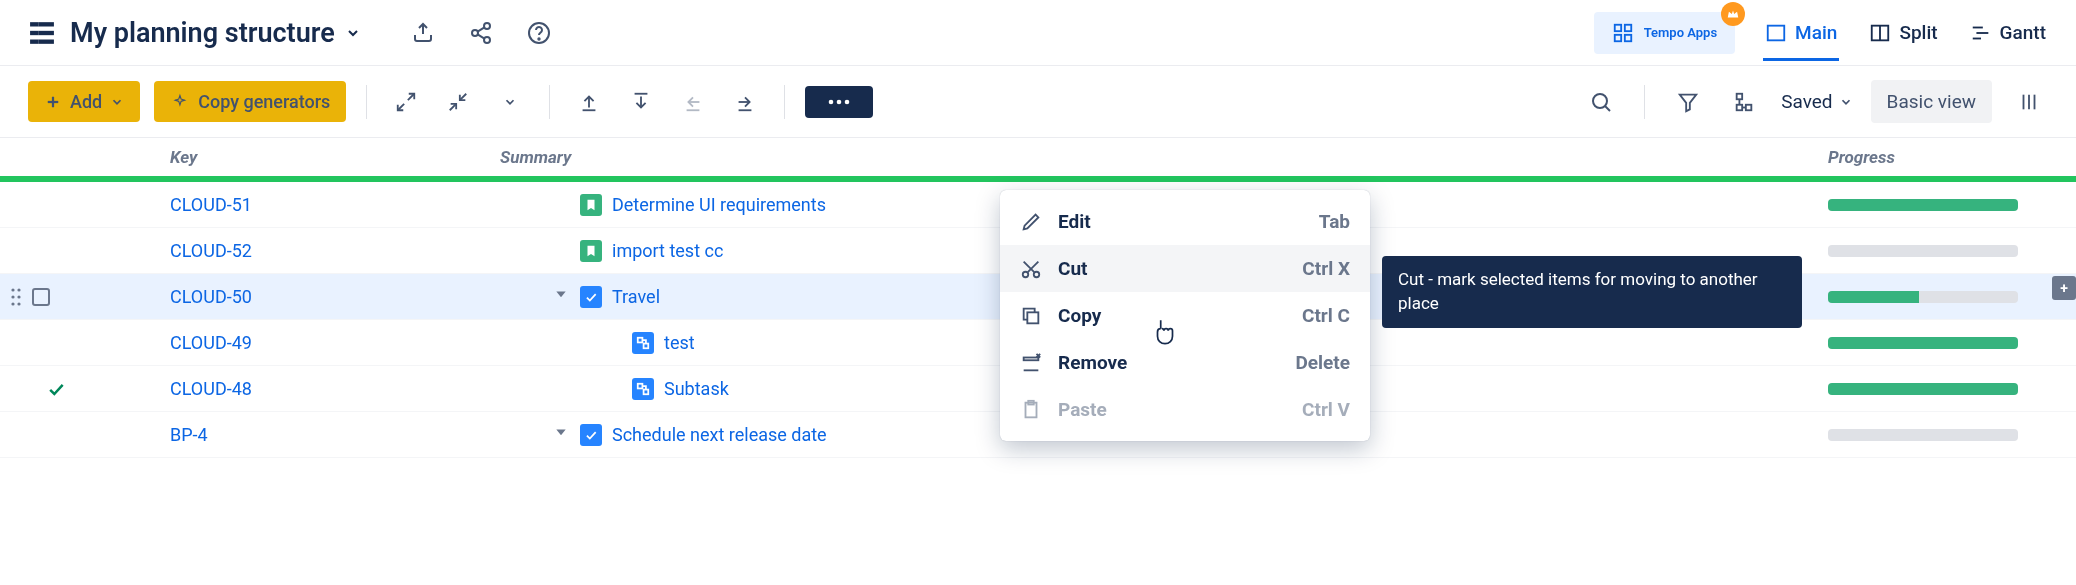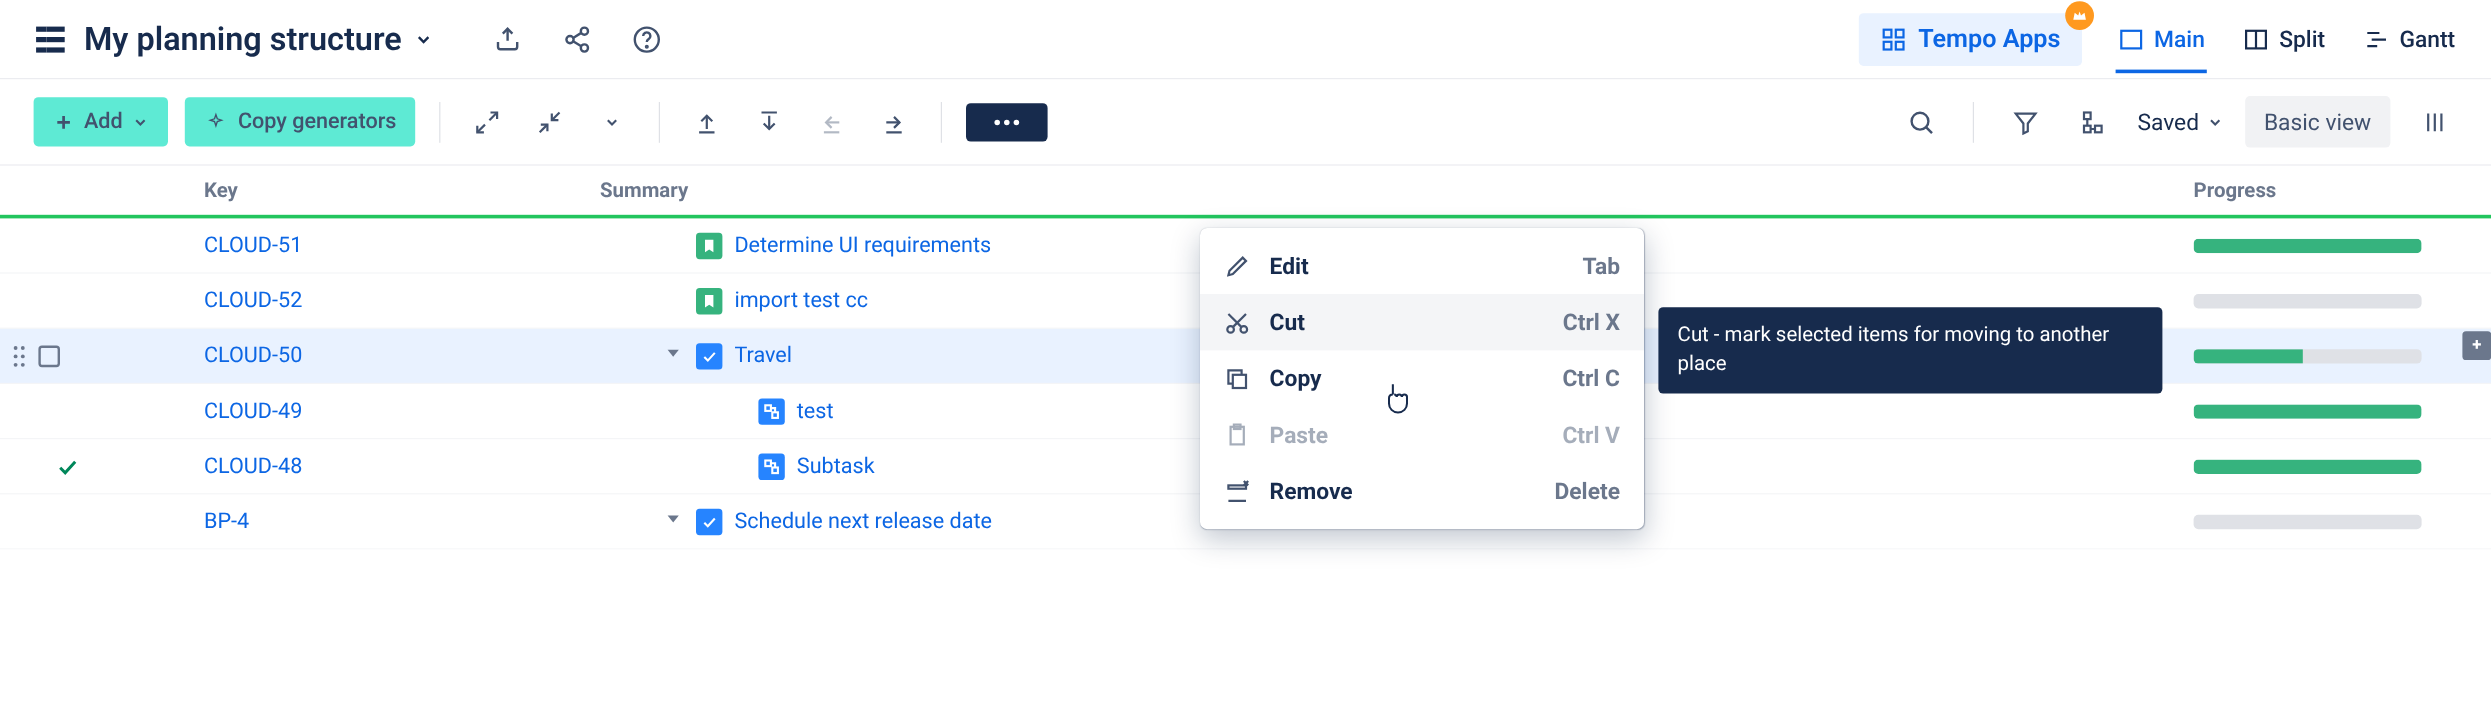--- a/index.html
+++ b/index.html
@@ -26,21 +26,21 @@
   .title-caret { margin-left: 10px; }
 
   .head-actions { display: flex; align-items: center; margin-left: 48px; gap: 30px; }
   .head-btn { width: 28px; height: 28px; display:flex; align-items:center; justify-content:center; cursor:pointer; color:#42526E; }
 
   .right-tabs { margin-left: auto; display: flex; align-items: center; gap: 28px; }
   .tempo-btn {
     display: flex; align-items: center; gap: 10px;
     background: #E9F2FF; color: #0C66E4; font-weight: 600;
     padding: 10px 18px; border-radius: 4px; cursor: pointer; position: relative;
-    font-size: 21px;
+    font-size: 13px;
   }
   .tempo-badge {
     position: absolute; top: -10px; right: -10px;
     width: 24px; height: 24px; border-radius: 50%;
     background: #FF991F; display:flex; align-items:center; justify-content:center;
   }
   .view-tab { display:flex; align-items:center; gap:8px; font-size:19px; font-weight:500; color:#172B4D; cursor:pointer; padding: 16px 2px; position:relative; }
   .view-tab.active { color:#0C66E4; }
   .view-tab.active::after {
     content:""; position:absolute; left:0; right:0; bottom: -1px;
@@ -48,34 +48,34 @@
   }
 
   
   .toolbar {
     display: flex; align-items: center;
     height: 72px; padding: 0 28px; border-bottom: 1px solid #EBECF0;
     gap: 14px;
   }
   .btn {
     display:flex; align-items:center; gap:8px;
-    background:#5eead4; border-radius:4px; padding:10px 16px;
+    background:#eab308; border-radius:4px; padding:10px 16px;
     font-size:18px; font-weight:500; color:#42526E; cursor:pointer;
   }
   .btn-dark { background:#172B4D; color:#fff; }
   .sep { width:1px; height:34px; background:#DFE1E6; margin: 0 6px; }
   .icon-btn { width:38px; height:38px; display:flex; align-items:center; justify-content:center; cursor:pointer; color:#42526E; border-radius:4px; }
 
   .toolbar-right { margin-left:auto; display:flex; align-items:center; gap:18px; }
   .saved { display:flex; align-items:center; gap:6px; font-size:19px; color:#172B4D; cursor:pointer; }
   .basic-view { background:#F1F2F4; padding:10px 16px; border-radius:4px; font-size:19px; color:#42526E; cursor:pointer; }
 
   
   .table { width:100%; }
-  .thead { display:flex; height:44px; align-items:center; border-bottom:3px solid #22c55e; color:#6B778C; font-weight:700; font-size:17px; }
+  .thead { display:flex; height:44px; align-items:center; border-bottom:6px solid #22c55e; color:#6B778C; font-weight:700; font-size:17px;font-style:italic; }
   .col-handle { width: 120px; flex-shrink:0; }
   .col-key { width: 380px; flex-shrink:0; padding-left: 50px; }
   .col-summary { flex: 1; }
   .col-progress { width: 220px; flex-shrink:0; padding-right: 24px; }
   .col-add { width: 28px; flex-shrink:0; }
 
   .row {
     display:flex; align-items:center; height:46px;
     border-bottom:1px solid #F4F5F7; font-size:18px;
   }
@@ -552,42 +552,42 @@
     <div class="menu-item">
       <span>
         <svg width="22" height="22" viewBox="0 0 24 24" fill="none" stroke="#42526E" stroke-width="2">
           <rect x="8" y="8" width="12" height="12"></rect>
           <path d="M16 8V4H4v12h4"></path>
         </svg>
       </span>
       <span class="mi-label">Copy</span>
       <span class="mi-shortcut">Ctrl C</span>
     </div>
-    <div class="menu-item disabled">
-      <span>
-        <svg width="22" height="22" viewBox="0 0 24 24" fill="none" stroke="#A5ADBA" stroke-width="2">
-          <rect x="6" y="4" width="12" height="16"></rect>
-          <rect x="9" y="2" width="6" height="4"></rect>
-        </svg>
-      </span>
-      <span class="mi-label">Paste</span>
-      <span class="mi-shortcut">Ctrl V</span>
-    </div>
     <div class="menu-item">
       <span>
         <svg width="22" height="22" viewBox="0 0 24 24" fill="none" stroke="#42526E" stroke-width="2">
           <rect x="4" y="6" width="16" height="3"></rect>
           <line x1="4" y1="20" x2="20" y2="20"></line>
           <line x1="18" y1="6" x2="22" y2="2"></line>
           <line x1="22" y1="6" x2="18" y2="2"></line>
         </svg>
       </span>
       <span class="mi-label">Remove</span>
       <span class="mi-shortcut">Delete</span>
     </div>
+    <div class="menu-item disabled">
+      <span>
+        <svg width="22" height="22" viewBox="0 0 24 24" fill="none" stroke="#A5ADBA" stroke-width="2">
+          <rect x="6" y="4" width="12" height="16"></rect>
+          <rect x="9" y="2" width="6" height="4"></rect>
+        </svg>
+      </span>
+      <span class="mi-label">Paste</span>
+      <span class="mi-shortcut">Ctrl V</span>
+    </div>
   </div>
 
 <div class="tooltip">Cut - mark selected items for moving to another place</div>
 
 <div class="cursor">
   <svg width="26" height="30" viewBox="0 0 24 28" fill="none" stroke="#172B4D" stroke-width="1.6">
     <path d="M8 2v8M8 10c-2 0-3 1-3 3v4c0 4 3 7 7 7s7-3 7-7v-5c0-1.2-.8-2-2-2s-2 .8-2 2M15 12c0-1.2-.8-2-2-2s-2 .8-2 2M11 12c0-1.2-.8-2-2-2"></path>
   </svg>
 </div>
 

